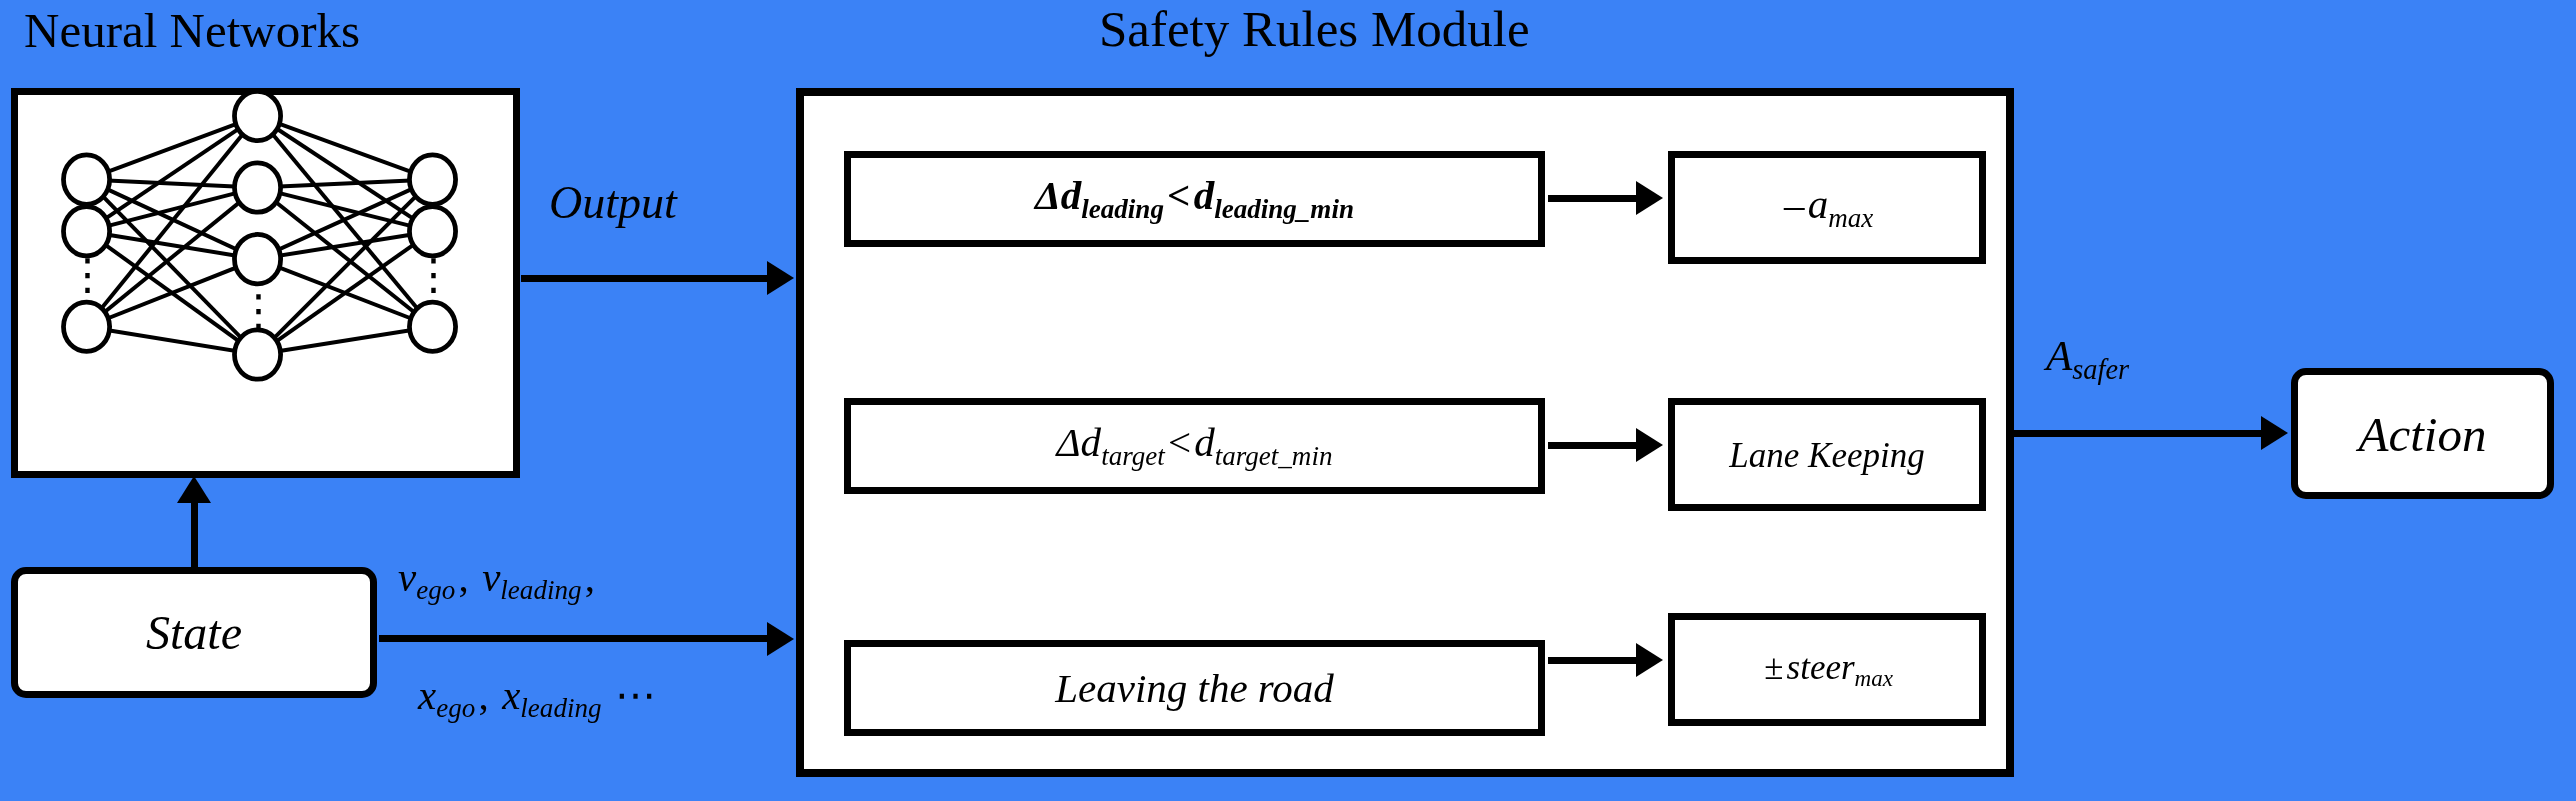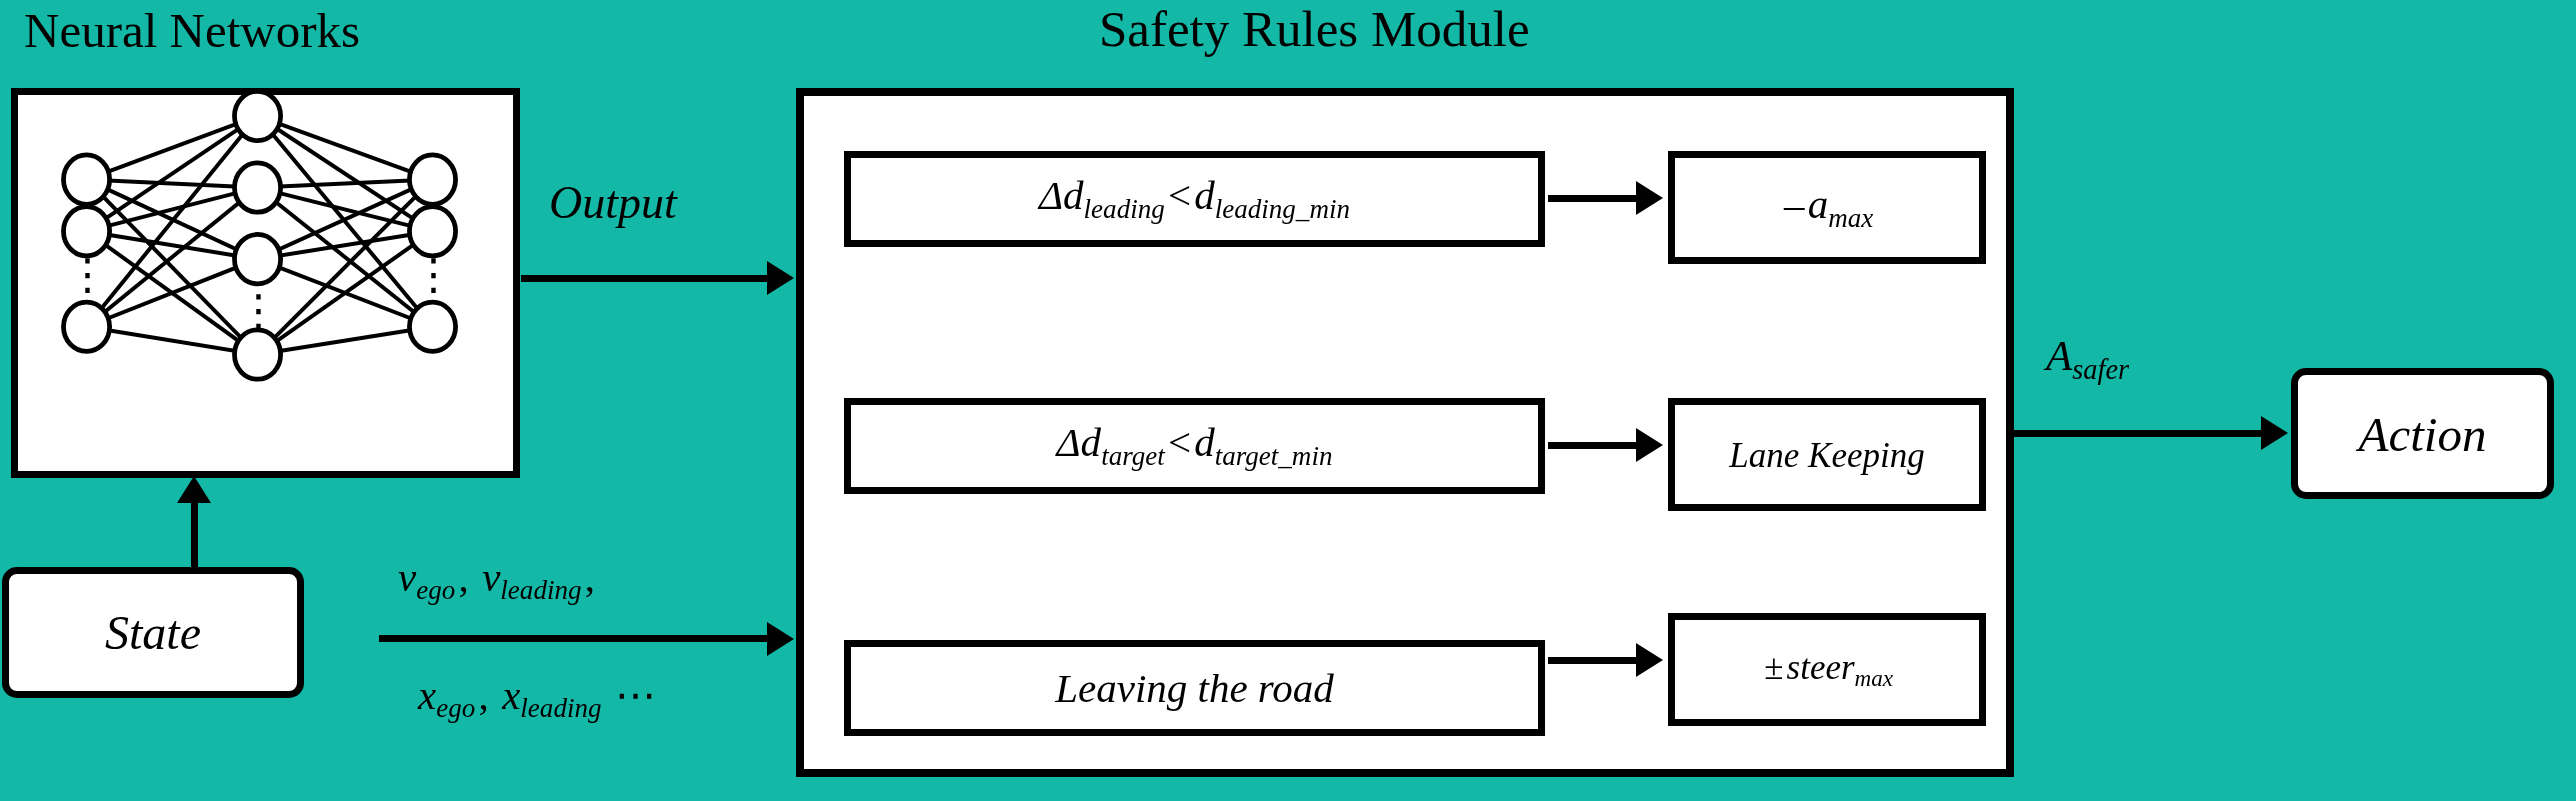--- a/index.html
+++ b/index.html
@@ -4,21 +4,21 @@
 <style>
   html, body {
     margin: 0;
     padding: 0;
     background: #ffffff;
   }
   #root {
     position: relative;
     width: 2576px;
     height: 802px;
-    background: #14b8a6;
+    background: #3b82f6;
     font-family: "Liberation Serif", "DejaVu Serif", serif;
     overflow: hidden;
   }
 
   
   .title {
     position: absolute;
     color: #000000;
     font-family: "Liberation Serif", "DejaVu Serif", serif;
     font-weight: 400;
@@ -58,38 +58,38 @@
     text-align: center;
     font-style: italic;
     color: #000;
     white-space: nowrap;
     line-height: 1;
   }
 
   #nn-box  { left: 11px;  top: 88px; width: 509px;  height: 390px; }
   #srm-box { left: 796px; top: 88px; width: 1218px; height: 689px; border-width: 8.8px; }
 
-  #state-box { left: 2px; top: 567px; width: 302px; height: 131px; }
+  #state-box { left: 11px; top: 567px; width: 366px; height: 131px; }
   #state-box .boxlabel { font-size: 48px; }
 
   #action-box { left: 2291px; top: 368px; width: 263px; height: 131px; }
   #action-box .boxlabel { font-size: 49px; }
 
   
   .rule-box {
     position: absolute;
     box-sizing: border-box;
     border: 7.2px solid #000000;
     background: #ffffff;
     left: 844px;
     width: 701px;
     height: 96px;
   }
   .rule-box .boxlabel { font-size: 41px; }
-  #rule-1 { top: 151px; }
+  #rule-1 { top: 151px; font-weight: bold; }
   #rule-2 { top: 398px; }
   #rule-3 { top: 640px; }
 
   
   .act-box {
     position: absolute;
     box-sizing: border-box;
     border: 7.2px solid #000000;
     background: #ffffff;
     left: 1668px;

